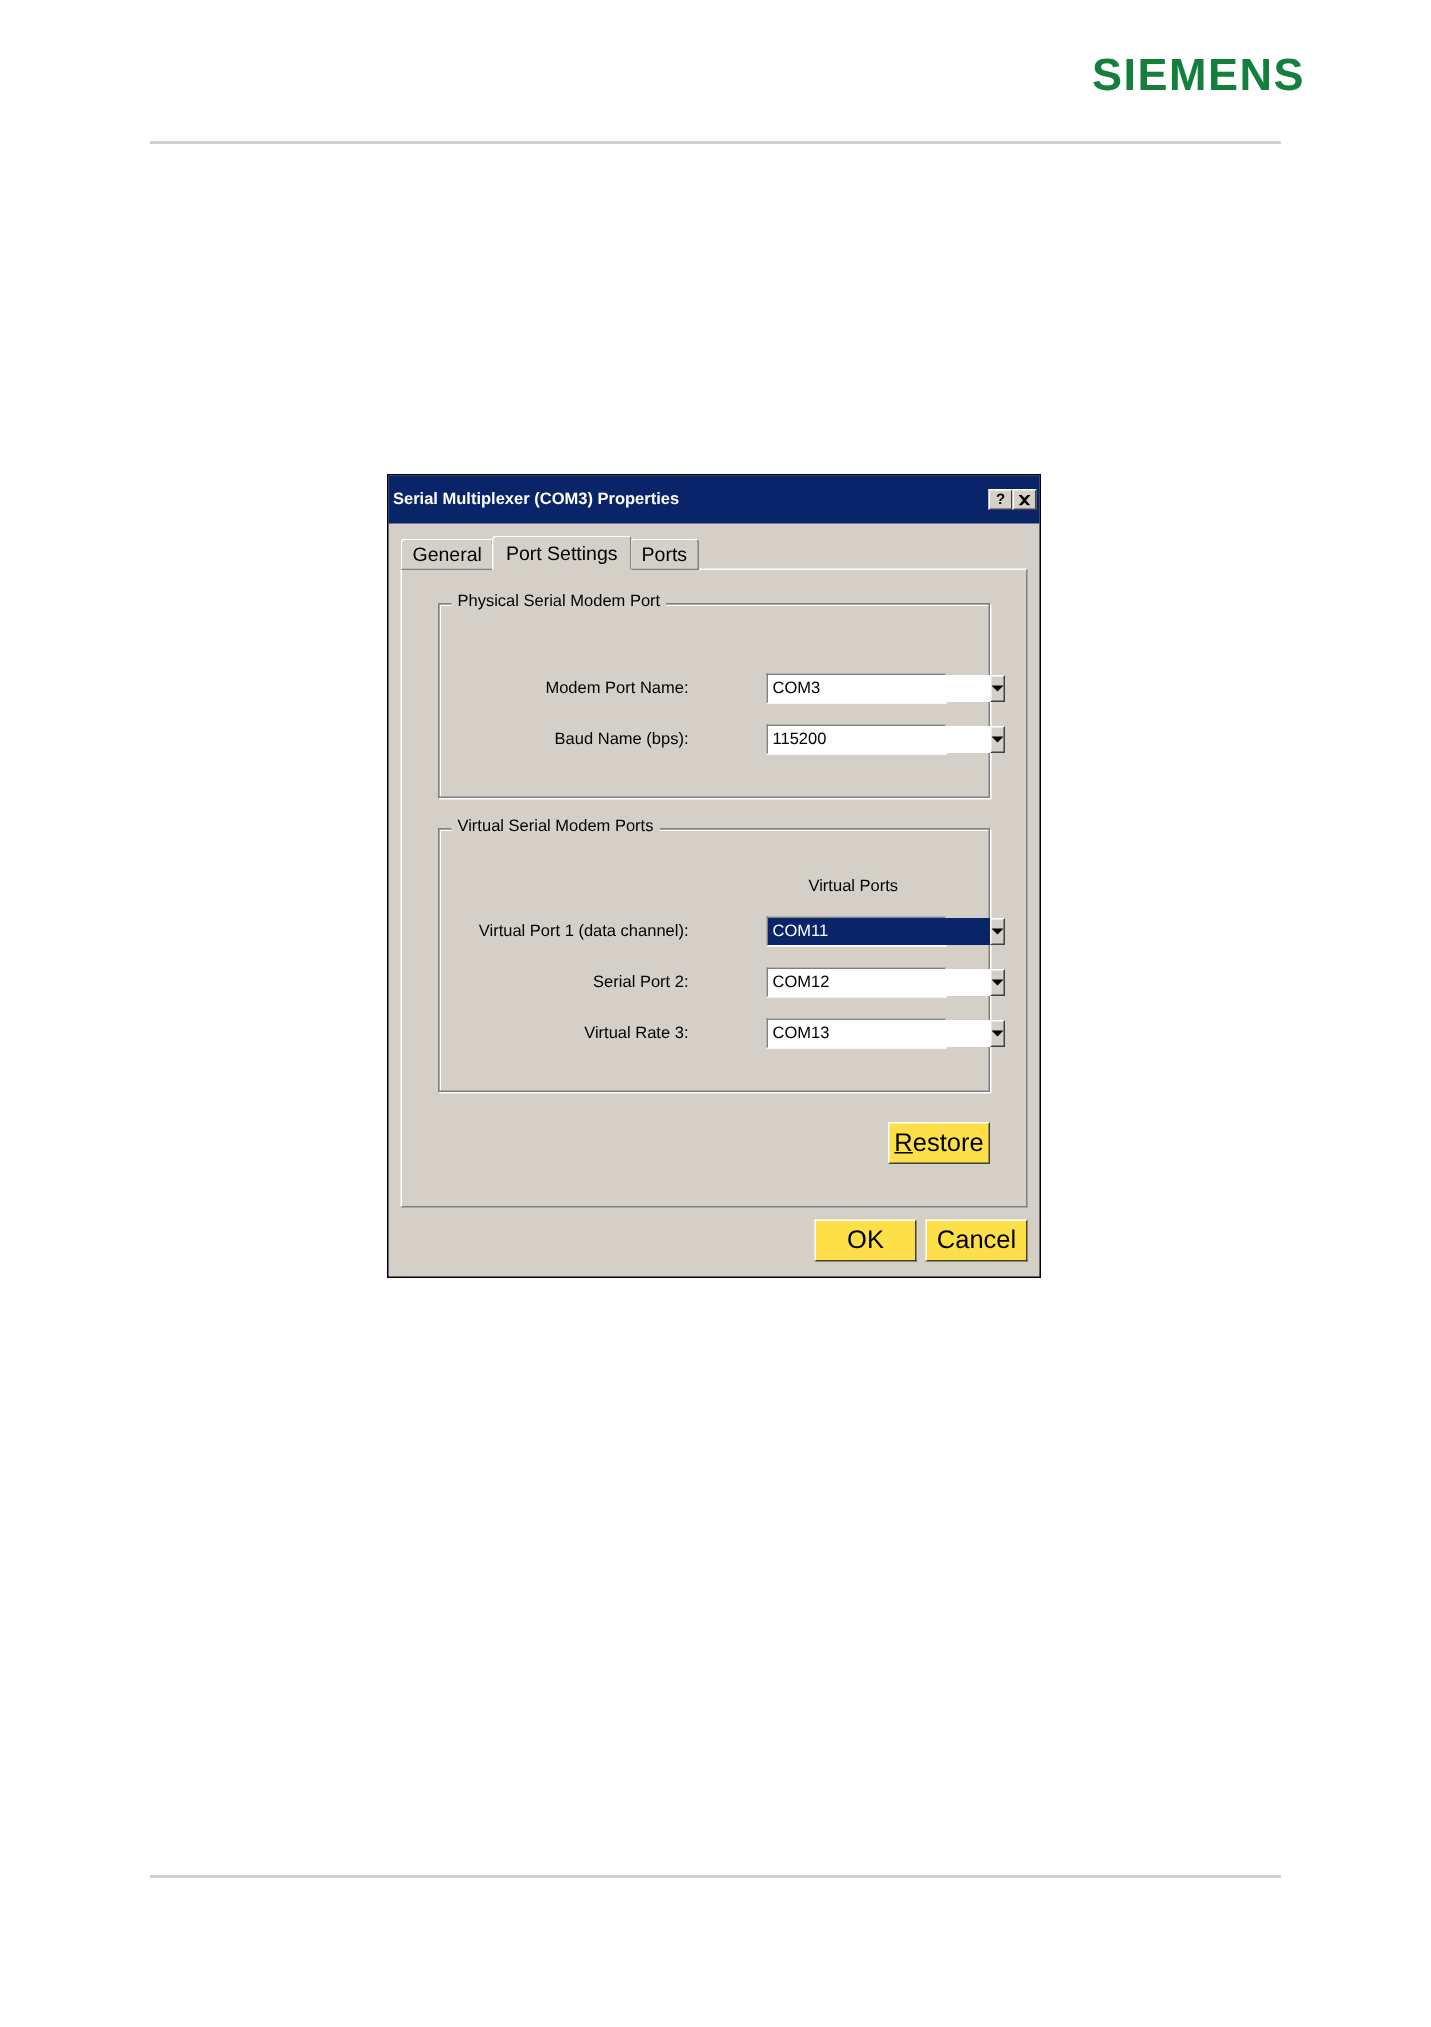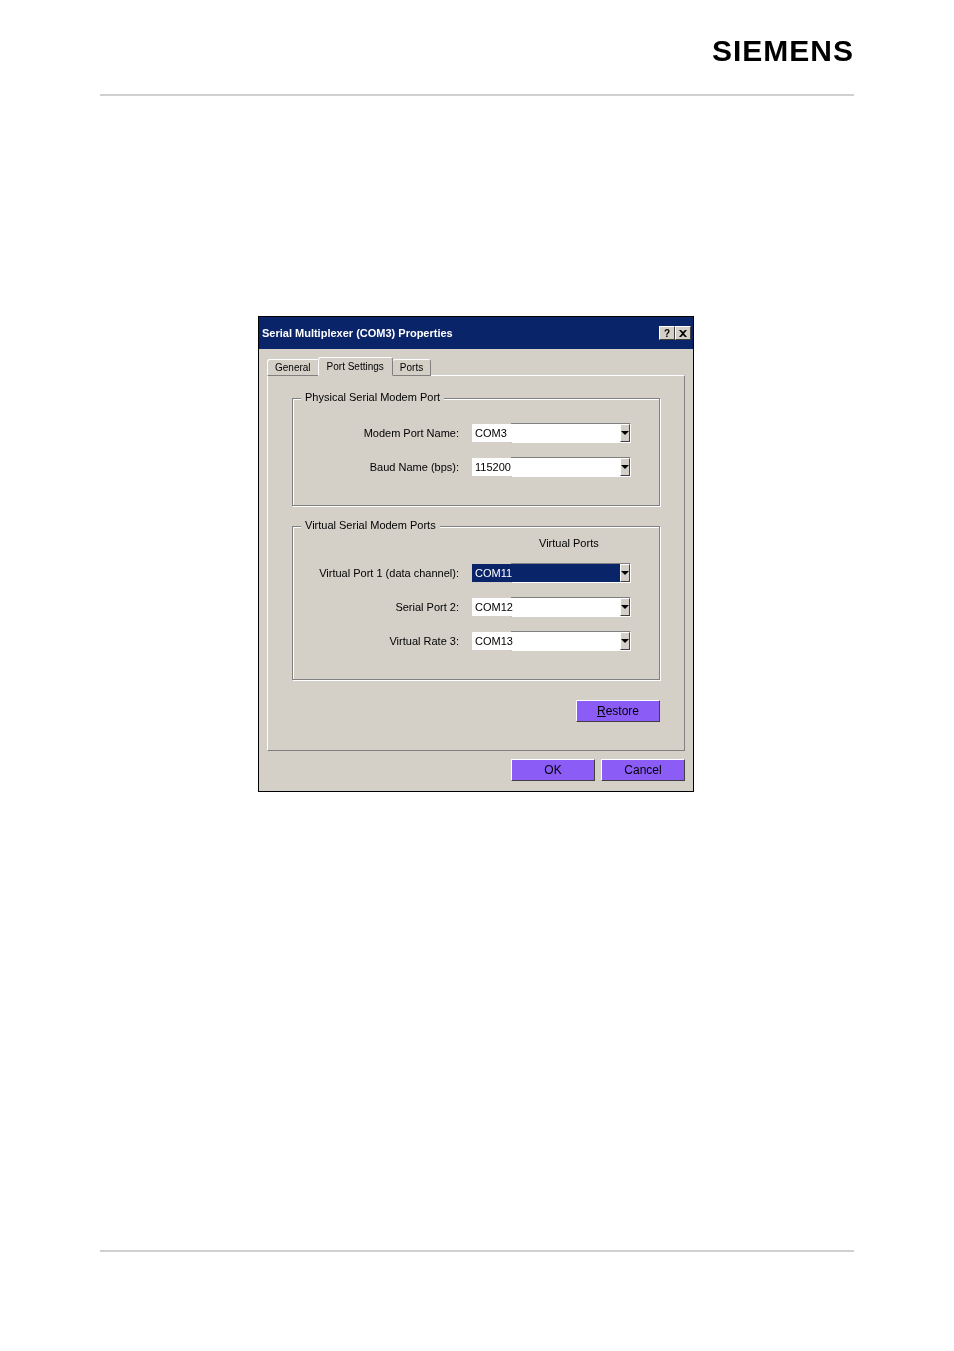--- a/index.html
+++ b/index.html
@@ -10,25 +10,25 @@
     body {
       width: 954px;
       height: 1351px;
       background: #ffffff;
       font-family: Arial, sans-serif;
       position: relative;
     }
     .page-header {
       position: absolute;
       top: 34px;
-      right: 100px;
+      right: 84px;
       font-size: 30px;
       font-weight: bold;
       letter-spacing: 1px;
-      color: #000000;
+      color: #15803d;
     }
     .separator-top {
       position: absolute;
       top: 94px;
       left: 100px;
       right: 100px;
       height: 2px;
       background: #d0d0d0;
     }
     .separator-bottom {
@@ -80,21 +80,21 @@
       padding: 8px 8px 10px 8px;
     }
     .tabs {
       display: flex;
       margin-bottom: -1px;
       position: relative;
       z-index: 2;
     }
     .tab {
       padding: 3px 8px;
-      font-size: 10px;
+      font-size: 13px;
       background: #d4d0c8;
       border: 1px solid;
       border-color: #fff #808080 #d4d0c8 #fff;
       border-radius: 3px 3px 0 0;
       margin-right: -1px;
       cursor: default;
     }
     .tab.active {
       border-bottom-color: #d4d0c8;
       position: relative;
@@ -110,21 +110,21 @@
       border-color: #fff #808080 #808080 #fff;
       padding: 12px;
       background: #d4d0c8;
       position: relative;
       z-index: 1;
     }
     .groupbox {
       border: 1px solid #808080;
       border-radius: 0;
       margin: 10px 12px 20px 12px;
-      padding: 10px 16px 14px 16px;
+      padding: 32px 16px 14px 16px;
       position: relative;
       box-shadow: inset 1px 1px 0 #fff, 1px 1px 0 #fff;
     }
     .groupbox-legend {
       position: absolute;
       top: -8px;
       left: 8px;
       background: #d4d0c8;
       padding: 0 4px;
       font-size: 11px;
@@ -147,21 +147,20 @@
       margin-bottom: 10px;
     }
     .combo {
       display: flex;
       width: 120px;
       height: 20px;
       border: 1px solid;
       border-color: #808080 #fff #fff #808080;
       box-shadow: inset 1px 1px 0 #404040;
       background: #fff;
-      justify-content: flex-end;
     }
     .combo-input {
       flex: 1;
       border: none;
       background: #fff;
       font-size: 11px;
       padding: 0 3px;
       outline: none;
     }
     .combo-input.focused {
@@ -183,25 +182,25 @@
       border-left: 4px solid transparent;
       border-right: 4px solid transparent;
       border-top: 4px solid #000;
     }
     .restore-row {
       display: flex;
       justify-content: flex-end;
       margin: 0 12px 16px 12px;
     }
     .btn {
-      font-size: 12px;
+      font-size: 17px;
       padding: 3px 0;
-      width: 84px;
+      width: 68px;
       text-align: center;
-      background: #8b5cf6;
+      background: #fde047;
       border: 1px solid;
       border-color: #fff #404040 #404040 #fff;
       cursor: default;
     }
     .bottom-buttons {
       display: flex;
       justify-content: flex-end;
       gap: 6px;
       margin-top: 8px;
     }

